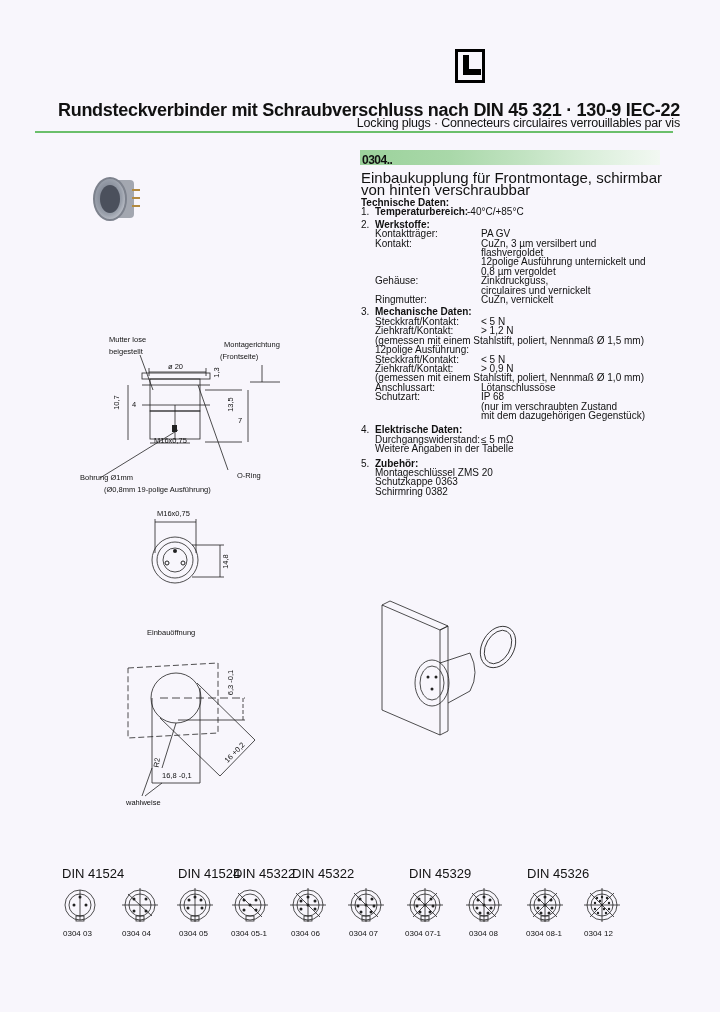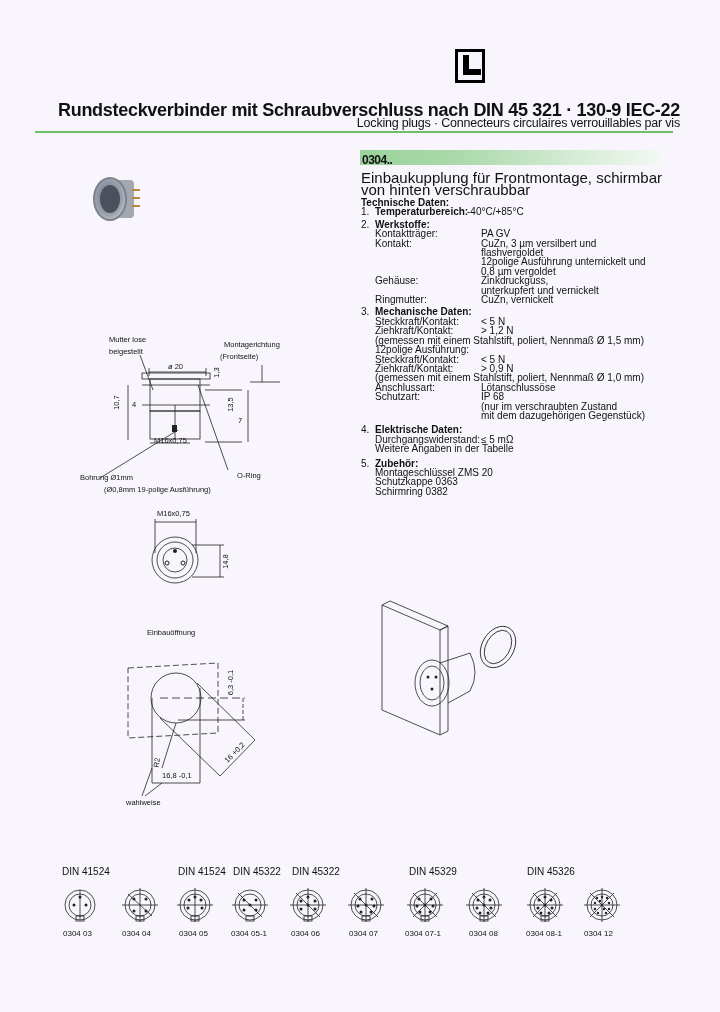--- a/index.html
+++ b/index.html
@@ -18,21 +18,21 @@
   .desc { left:361px; top:172px; font-size:15px; line-height:12px; }
   .specs { left:361px; top:198px; width:300px; font-size:10px; line-height:9.4px; }
   .specs .sec { display:flex; margin-top:3px; }
   .specs .num { width:14px; }
   .specs .sec-title { font-weight:bold; }
   .specs .row { display:flex; padding-left:14px;justify-content:flex-end; }
   .specs .k { width:106px; flex:none; }
   .specs .v { flex:1; }
   .specs .note { padding-left:14px; }
   .dim-label { font-size:7.5px; white-space:nowrap; }
-  .pin-din { position:absolute; top:866px; font-size:10px; white-space:nowrap; }
+  .pin-din { position:absolute; top:866px; font-size:13px; white-space:nowrap; }
   .pin-code { position:absolute; top:929px; font-size:8px; white-space:nowrap; }
   svg { overflow:visible; }
 </style>
 </head>
 <body>
 
 <div class="abs logo">
   <div class="logo-box">
     <div style="position:absolute;left:5px;top:3px;width:6px;height:18px;background:#000;"></div>
     <div style="position:absolute;left:5px;top:17px;width:18px;height:6px;background:#000;"></div>
@@ -80,21 +80,21 @@
   <div class="row">
       <span class="k"></span>
       <span class="v">0,8 µm vergoldet</span>
     </div>
   <div class="row">
       <span class="k">Gehäuse:</span>
       <span class="v">Zinkdruckguss,</span>
     </div>
   <div class="row">
       <span class="k"></span>
-      <span class="v">unterkupfert und vernickelt</span>
+      <span class="v">circulaires und vernickelt</span>
     </div>
   <div class="row">
       <span class="k">Ringmutter:</span>
       <span class="v">CuZn, vernickelt</span>
     </div>
 
   <div class="sec">
     <span class="num">3.</span>
     <span class="sec-title">Mechanische Daten:</span>
   </div>

